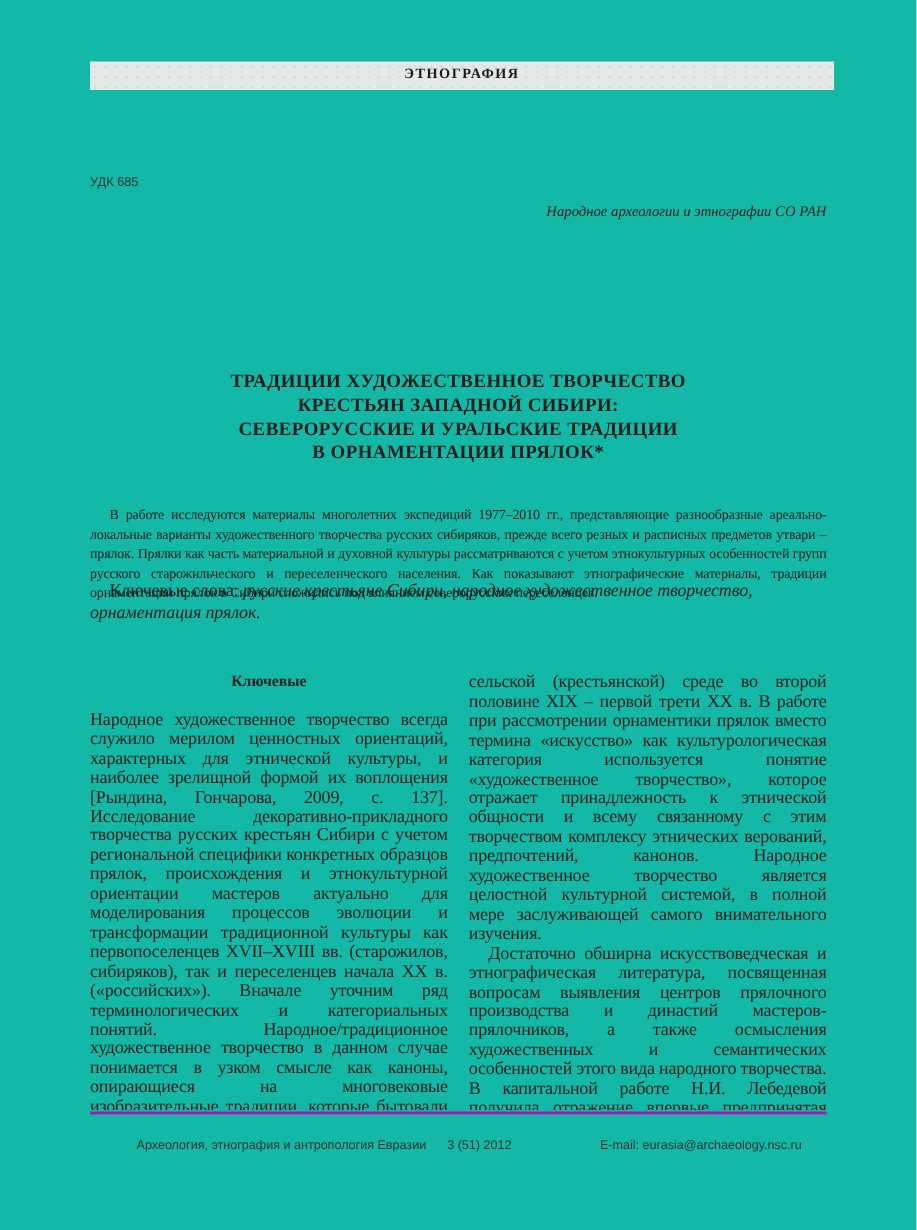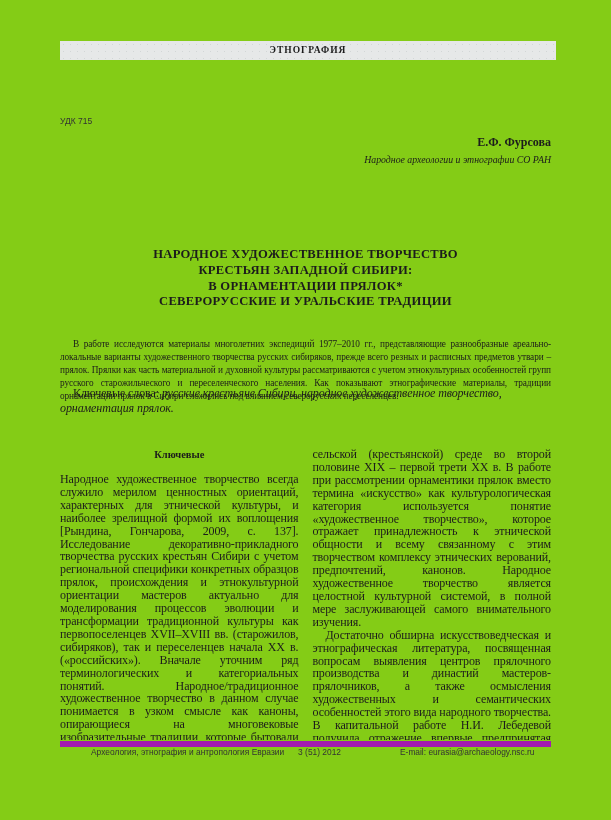--- a/index.html
+++ b/index.html
@@ -1,17 +1,17 @@
 <!DOCTYPE html>
 <html lang="ru"><head>
 <meta charset="utf-8">
 <style>
   html,body { margin:0; padding:0; background:#fff; }
   .page {
-    position:relative; width:611px; height:820px; background:#84cc16;
+    position:relative; width:611px; height:820px; background:#14b8a6;
     color:#1c1c1c; font-family:"Liberation Serif", serif; overflow:hidden;
   }
   .section-bar {
     position:absolute; left:60px; width:496px; top:41px; height:19px;
     background-color:#e6e8e8;
     background-image:radial-gradient(#d2d6d6 0.8px, transparent 0.9px);
     background-size:7px 7px;
     text-align:center; line-height:19px;
     font-weight:bold; font-size:9.5px; letter-spacing:1px;
   }
@@ -52,49 +52,48 @@
   }
   .indent { text-indent:13px; }
   .footnote { margin-top:24px; }
   .footnote-rule { width:90px; height:1px; background:#444; margin:0 0 5px 0; }
   .footnote-text {
     margin:0; font-size:9.2px; line-height:12.4px; text-align:justify;
     text-indent:13px; letter-spacing:-0.1px;
   }
   .footer {
     position:absolute; left:60px; right:60px; top:741px;
-    border-top:6px solid #a21caf; padding-top:0;
+    border-top:2px solid #a21caf; padding-top:15px;
     font-family:"Liberation Sans", sans-serif; font-size:8.4px; color:#333;
     display:flex; align-items:flex-start;
   }
   .footer-left { width:312px; text-align:center; line-height:10.5px; }
   .footer-issue { display:inline-block; margin-left:14px; }
   .footer-email { padding-left:28px; white-space:nowrap; line-height:10.5px; }
 </style>
 </head>
 <body>
 
 <div class="page">
 
   <div class="section-bar">
     <span>ЭТНОГРАФИЯ</span>
   </div>
 
-  <div class="udk">УДК 715</div>
+  <div class="udk">УДК 685</div>
 
   <div class="author-block">
-    <div class="author-name">Е.Ф. Фурсова</div>
     <div class="author-line">Народное археологии и этнографии СО РАН</div>
   </div>
 
   <div class="article-title">
-    <div>НАРОДНОЕ ХУДОЖЕСТВЕННОЕ ТВОРЧЕСТВО</div>
+    <div>ТРАДИЦИИ ХУДОЖЕСТВЕННОЕ ТВОРЧЕСТВО</div>
     <div>КРЕСТЬЯН ЗАПАДНОЙ СИБИРИ:</div>
+    <div>СЕВЕРОРУССКИЕ И УРАЛЬСКИЕ ТРАДИЦИИ</div>
     <div>В ОРНАМЕНТАЦИИ ПРЯЛОК*</div>
-    <div>СЕВЕРОРУССКИЕ И УРАЛЬСКИЕ ТРАДИЦИИ</div>
   </div>
 
   <div class="abstract">В работе исследуются материалы многолетних экспедиций 1977–2010 гг., представляющие разнообразные ареально-локальные варианты художественного творчества русских сибиряков, прежде всего резных и расписных предметов утвари – прялок. Прялки как часть материальной и духовной культуры рассматриваются с учетом этнокультурных особенностей групп русского старожильческого и переселенческого населения. Как показывают этнографические материалы, традиции орнаментации прялок в Сибири сложились под влиянием северорусских переселенцев.</div>
 
   <div class="keywords"><span>Ключевые слова:</span><span class="kw-text"> русские крестьяне Сибири, народное художественное творчество, орнаментация прялок.</span></div>
 
   <div class="columns">
     <div class="col">
       <div class="intro-heading">Ключевые</div>
       <p class="body-par">Народное художественное творчество всегда служило мерилом ценностных ориентаций, характерных для этнической культуры, и наиболее зрелищной формой их воплощения [Рындина, Гончарова, 2009, с. 137]. Исследование декоративно-прикладного творчества русских крестьян Сибири с учетом региональной специфики конкретных образцов прялок, происхождения и этнокультурной ориентации мастеров актуально для моделирования процессов эволюции и трансформации традиционной культуры как первопоселенцев XVII–XVIII вв. (старожилов, сибиряков), так и переселенцев начала XX в. («российских»). Вначале уточним ряд терминологических и категориальных понятий. Народное/традиционное художественное творчество в данном случае понимается в узком смысле как каноны, опирающиеся на многовековые изобразительные традиции, которые бытовали в</p>

